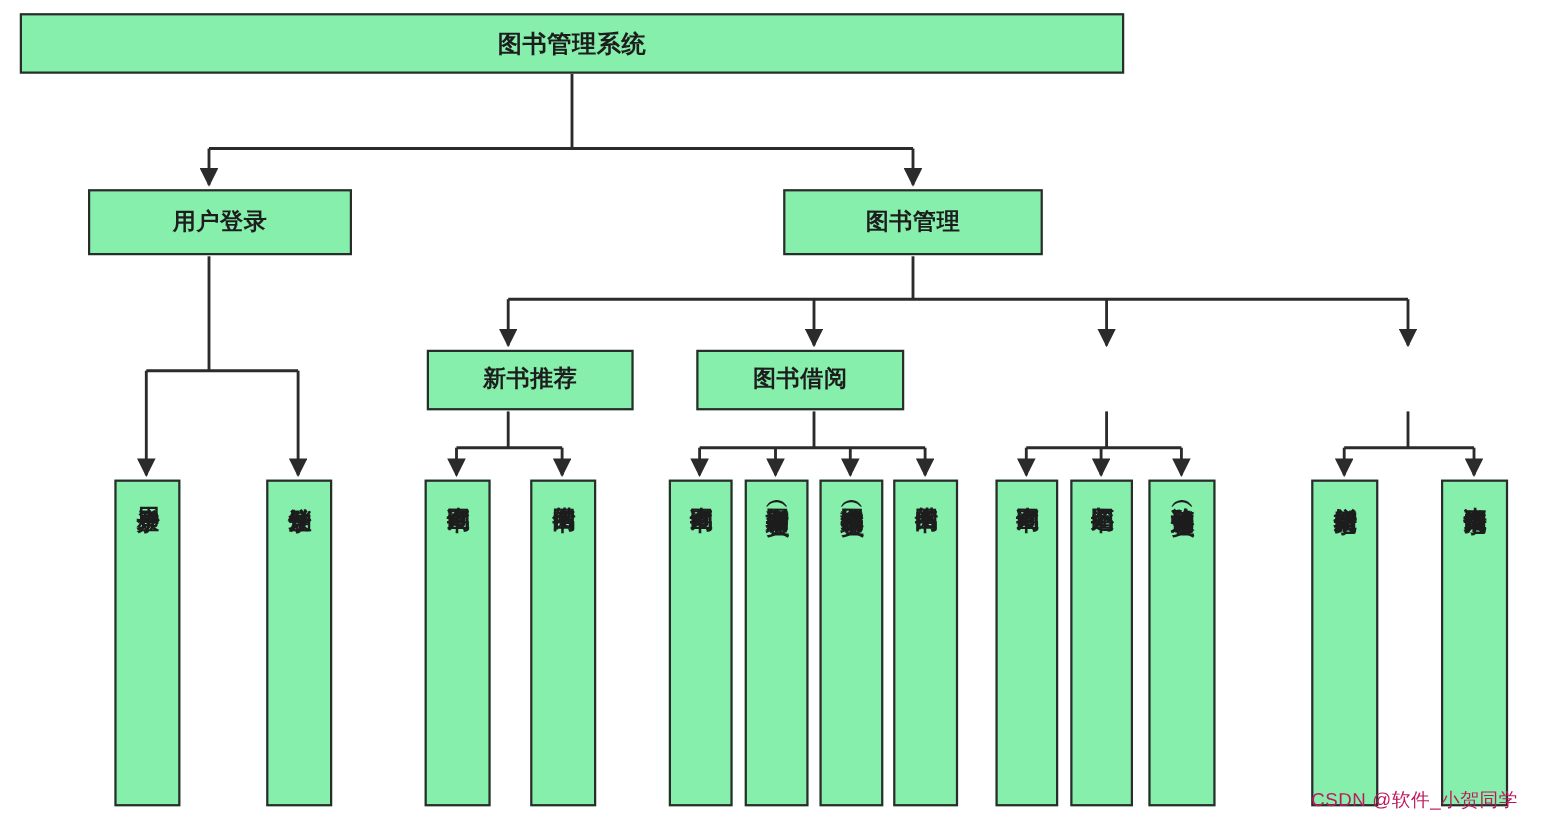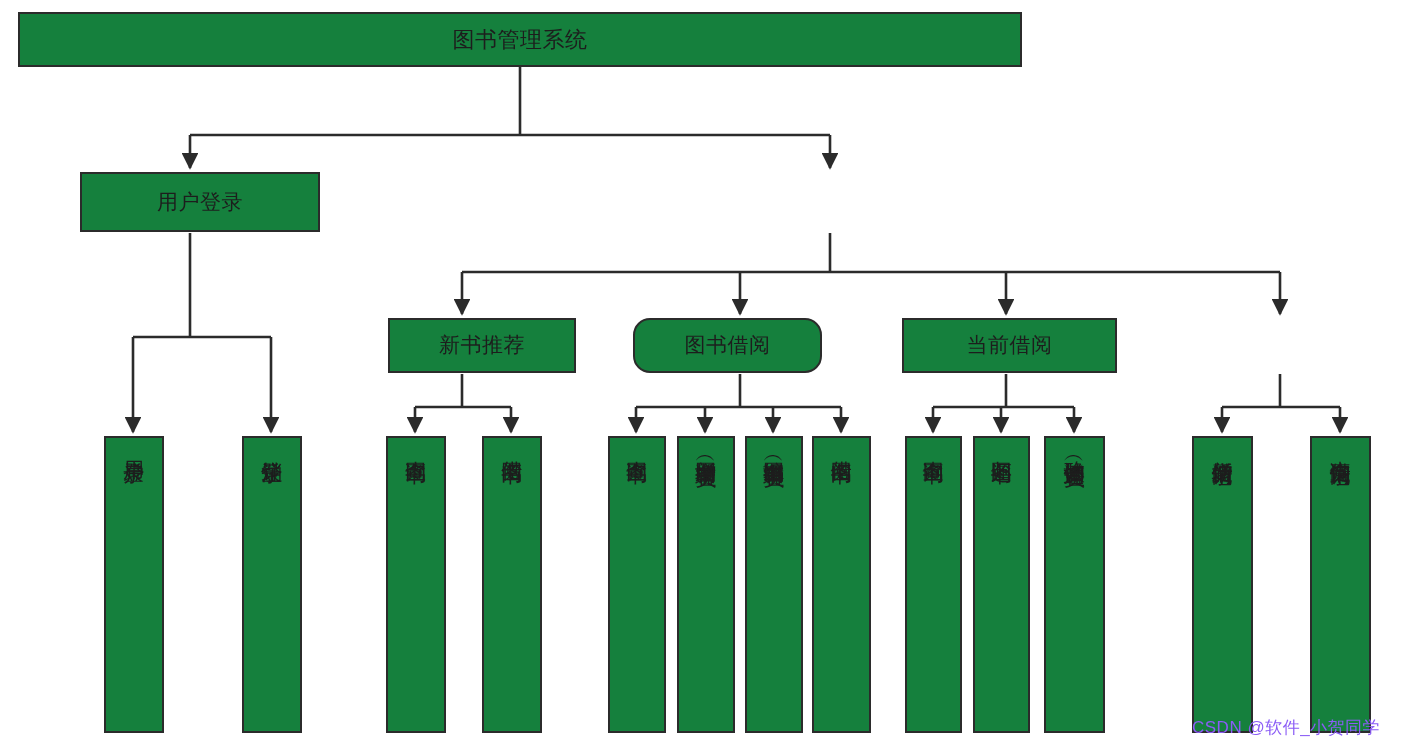--- a/index.html
+++ b/index.html
@@ -25,25 +25,26 @@
     left: 0;
     top: 0;
     width: 1405px;
     height: 747px;
     pointer-events: none;
   }
   .node {
     position: absolute;
     box-sizing: border-box;
     border: 2.5px solid #2b2b2b;
-    background: #15803d;
+    background: #86efac;
     display: flex;
     align-items: center;
     justify-content: center;
     color: #1d1d1d;
+    font-weight: bold;
   }
   .node .label {
     display: block;
     text-align: center;
     line-height: 1.16;
     letter-spacing: 0.5px;
   }
   .node.horiz .label {
     writing-mode: horizontal-tb;
     font-size: 21px;
@@ -60,21 +61,21 @@
     writing-mode: vertical-rl;
     text-orientation: upright;
     font-size: 21px;
     line-height: 1.12;
     letter-spacing: 1px;
     white-space: nowrap;
   }
   .watermark {
     position: absolute;
     font-size: 17px;
-    color: #8b5cf6;
+    color: #be185d;
     white-space: nowrap;
     letter-spacing: 0.5px;
   }
 </style>
 </head>
 <body>
 
 <div id="diagram-root">
 
   <svg class="connectors" viewBox="0 0 1405 747" xmlns="http://www.w3.org/2000/svg">
@@ -127,29 +128,29 @@
     </g>
   </svg>
 
   <div class="node horiz root" style="left:18px; top:12px; width:1004px; height:55px;">
     <span class="label">图书管理系统</span>
   </div>
 
   <div class="node horiz" style="left:80px; top:172px; width:240px; height:60px;">
     <span class="label">用户登录</span>
   </div>
+  <div class="node horiz" style="left:712px; top:172px; width:236px; height:60px;">
+    <span class="label">图书管理</span>
+  </div>
 
   <div class="node horiz" style="left:360px; top:318px; width:188px; height:55px;margin-left:28px;">
     <span class="label">新书推荐</span>
   </div>
-  <div class="node horiz" style="left:633px; top:318px; width:189px; height:55px;border-radius:17px;">
+  <div class="node horiz" style="left:633px; top:318px; width:189px; height:55px;">
     <span class="label">图书借阅</span>
-  </div>
-  <div class="node horiz" style="left:902px; top:318px; width:215px; height:55px;">
-    <span class="label">当前借阅</span>
   </div>
 
   <div class="node vert" style="left:104px; top:436px; width:60px; height:297px;">
     <span class="label">用户登录</span>
   </div>
   <div class="node vert" style="left:242px; top:436px; width:60px; height:297px;">
     <span class="label">注销登录</span>
   </div>
 
   <div class="node vert" style="left:386px; top:436px; width:60px; height:297px;">

